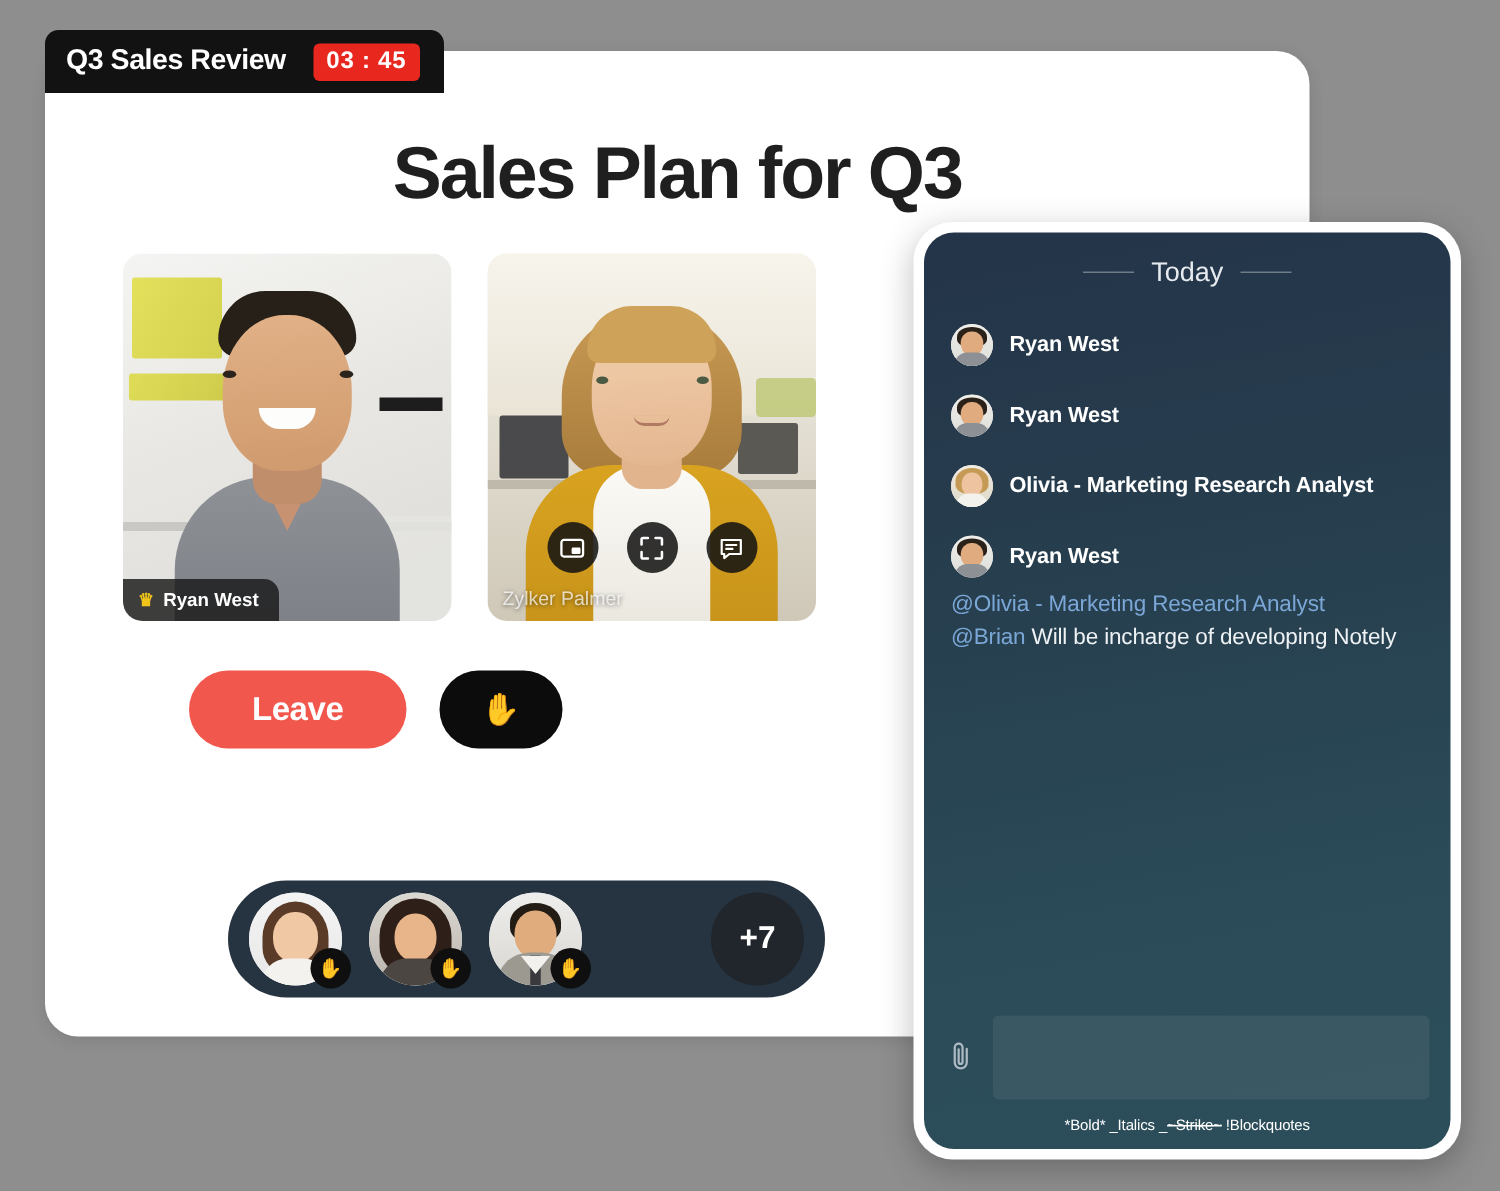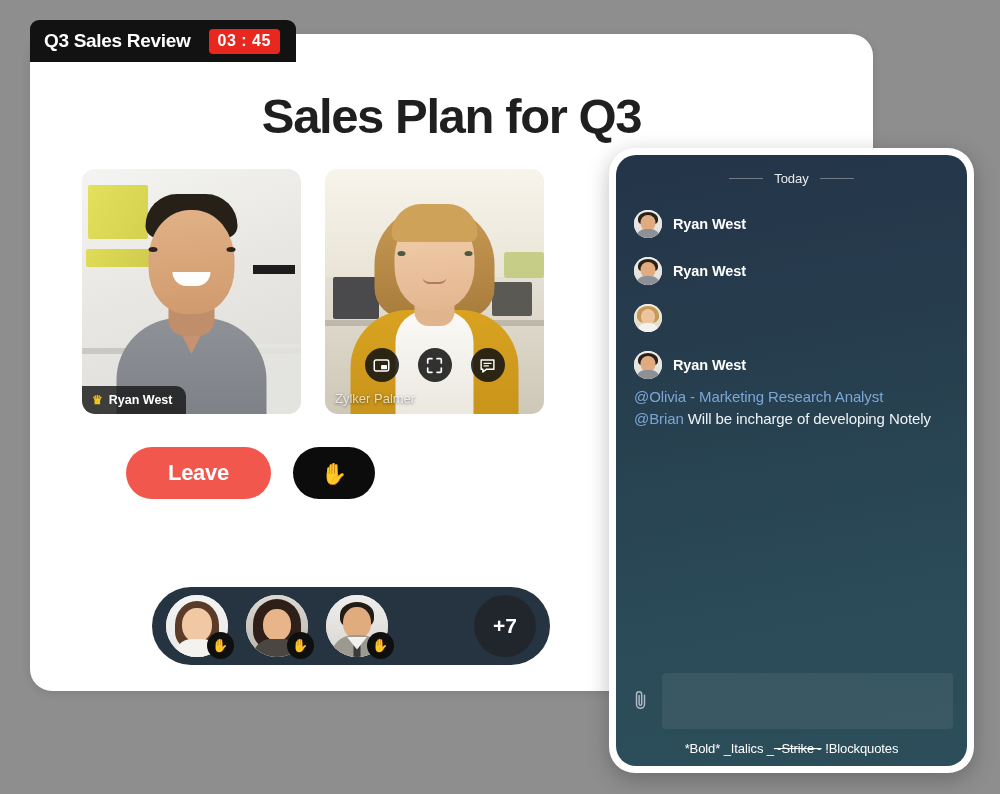--- a/index.html
+++ b/index.html
@@ -429,21 +429,21 @@
     flex-direction: column;
   }
 
   .today-row {
     display: flex; align-items: center; justify-content: center;
     gap: 11px;
     padding: 16px 0 4px;
     flex: 0 0 auto;
   }
   .today-line { width: 34px; height: 1px; background: rgba(255,255,255,0.35); }
-  .today-text { color: #e7ebef; font-size: 13px; }
+  .today-text { color: #e7ebef; font-size: 18px; }
 
   .messages {
     flex: 1 1 auto;
     padding: 20px 18px 0 18px;
     overflow: hidden;
   }
   .msg { margin-bottom: 19px; }
   .msg-head { display: flex; align-items: center; gap: 11px; }
   .msg-avatar {
     width: 28px; height: 28px;
@@ -505,21 +505,21 @@
     color: #e8eef2;
     font-family: inherit;
     font-size: 14px;
     padding: 8px 10px;
     resize: none;
     outline: none;
   }
   .format-hints {
     text-align: center;
     color: #ffffff;
-    font-size: 13px;
+    font-size: 10px;
     padding: 12px 0 2px;
     letter-spacing: -0.1px;
   }
   .strike { text-decoration: line-through; }
 </style>
 </head>
 <body>
 
 <div class="titlebar">
   <span class="titlebar-text">Q3 Sales Review</span>
@@ -693,20 +693,21 @@
       </div>
 
       <div class="msg">
         <div class="msg-head">
           <div class="msg-avatar ma-olivia">
             <div class="ma-bg"></div>
               <div class="ma-hair"></div>
               <div class="ma-head"></div>
               <div class="ma-body"></div>
           </div>
+          <span class="msg-author">Olivia - Marketing Research Analyst</span>
         </div>
       </div>
 
       <div class="msg">
         <div class="msg-head">
           <div class="msg-avatar ma-ryan">
             <div class="ma-bg"></div>
               <div class="ma-hair"></div>
               <div class="ma-head"></div>
               <div class="ma-body"></div>

